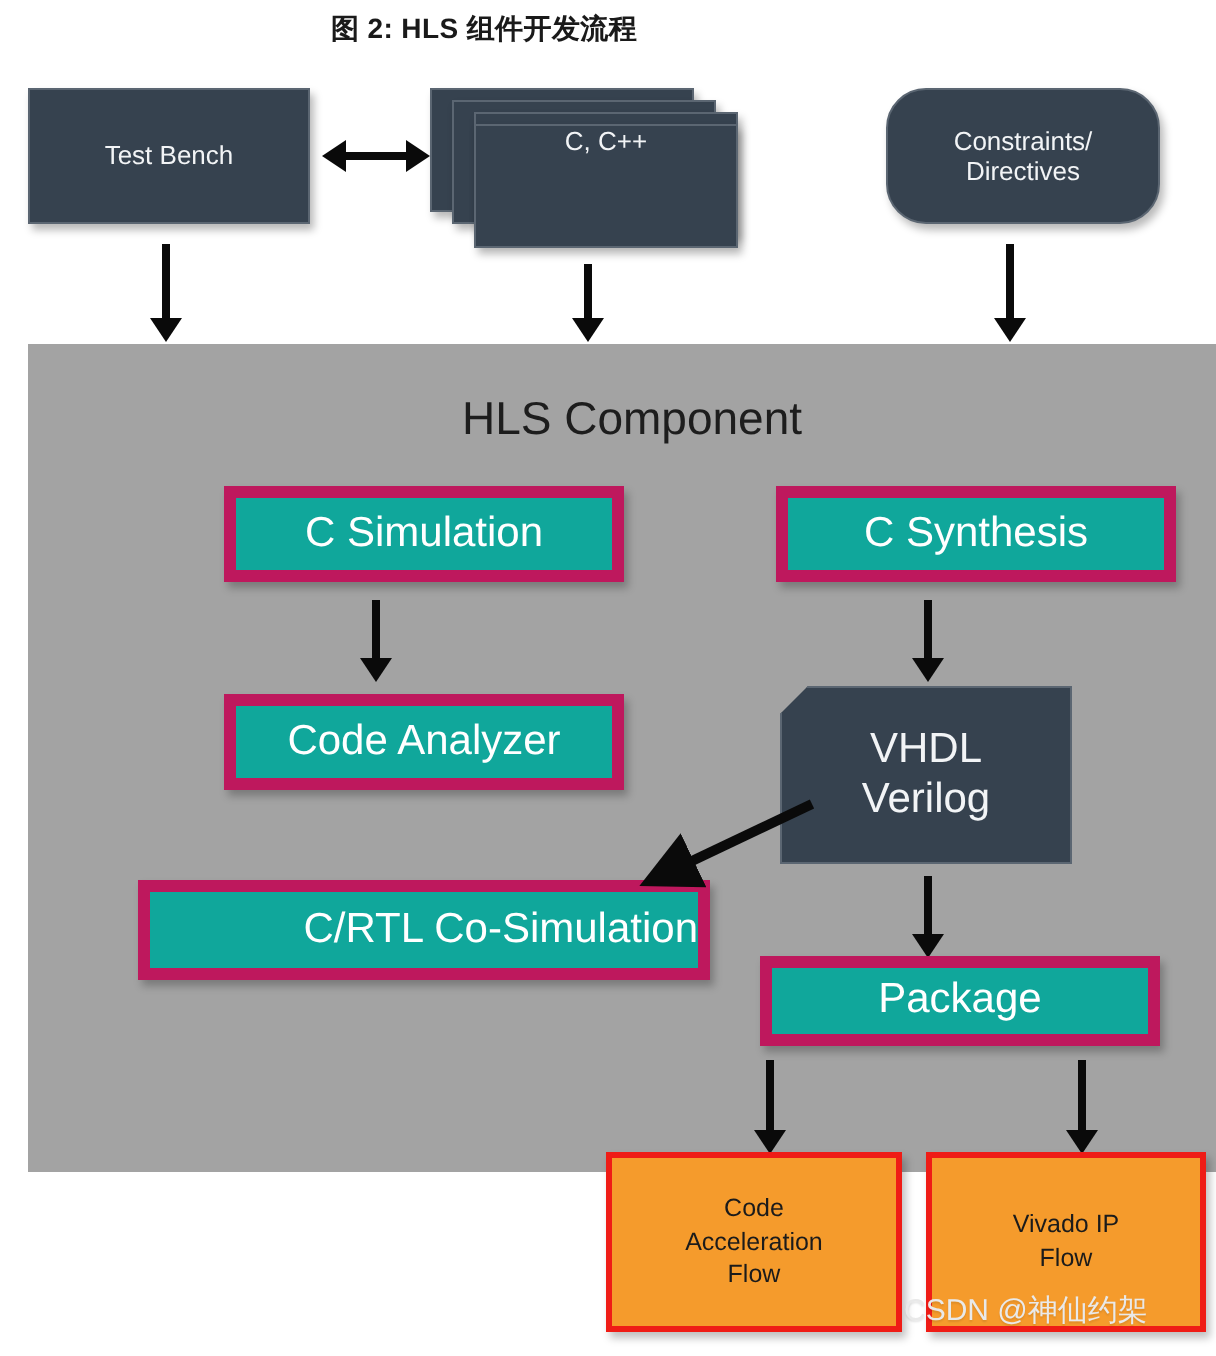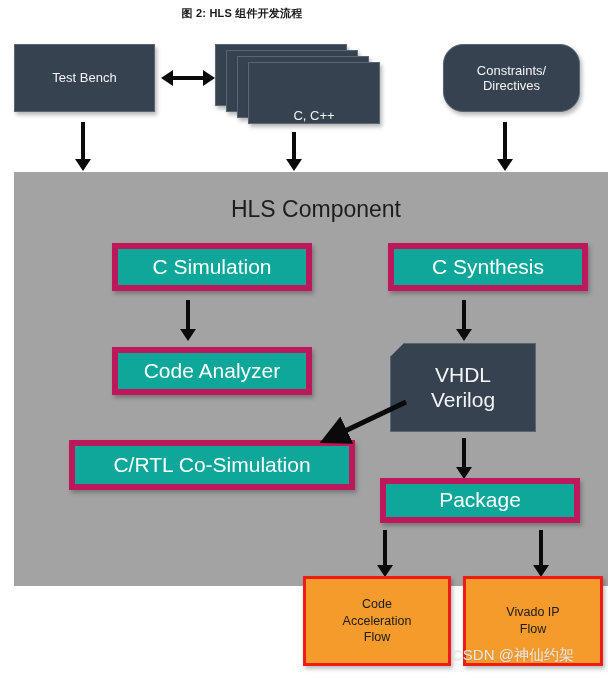--- a/index.html
+++ b/index.html
@@ -15,21 +15,21 @@
     overflow: hidden;
   }
 
   
   #figure-title {
     position: absolute;
     left: 0;
     top: 6px;
     width: 484px;
     text-align: center;
-    font-size: 11px;
+    font-size: 14px;
     font-weight: bold;
     color: #1a1a1a;
     letter-spacing: 0.2px;
   }
 
   
   .node {
     position: absolute;
     box-sizing: border-box;
     display: flex;
@@ -96,22 +96,22 @@
     position: absolute;
     background: #36424f;
     border: 1px solid #5b6672;
     box-shadow: 2px 3px 4px rgba(0,0,0,0.28);
     box-sizing: border-box;
   }
   #cpp-sheet-1 { left: 0px;  top: 0px;  width: 132px; height: 62px; }
   #cpp-sheet-2 { left: 11px; top: 6px;  width: 132px; height: 62px; }
   #cpp-sheet-3 { left: 22px; top: 12px; width: 132px; height: 62px; }
   #cpp-front {
-    left: 33px; top: 18px; width: 132px; height: 62px;
-    display: flex; align-items: flex-end; justify-content: center;
+    left: 22px; top: 18px; width: 132px; height: 62px;
+    display: flex; align-items: flex-start; justify-content: center;
     color: #f2f4f6; font-size: 13px;
   }
 
   
   #vhdl-box {
     clip-path: polygon(14px 0, 100% 0, 100% 100%, 0 100%, 0 14px);
     flex-direction: column;
     font-size: 21px;
   }
 
@@ -216,21 +216,21 @@
 <div class="node node-teal" style="left:88px; top:243px; width:200px; height:48px;">
   <span>C Simulation</span>
 </div>
 
 <div class="arrow-v" style="left:186px; top:300px; height:30px;"></div>
 
 <div class="node node-teal" style="left:88px; top:347px; width:200px; height:48px;">
   <span>Code Analyzer</span>
 </div>
 
-<div class="node node-teal" style="left:45px; top:440px; width:286px; height:50px;">
+<div class="node node-teal" style="left:45px; top:440px; width:286px; height:50px;justify-content:flex-end;">
   <span>C/RTL Co-Simulation</span>
 </div>
 
 <div class="node node-teal" style="left:364px; top:243px; width:200px; height:48px;">
   <span>C Synthesis</span>
 </div>
 
 <div class="arrow-v" style="left:462px; top:300px; height:30px;"></div>
 
 <div class="node node-dark lines" id="vhdl-box" style="left:390px; top:343px; width:146px; height:89px;">

